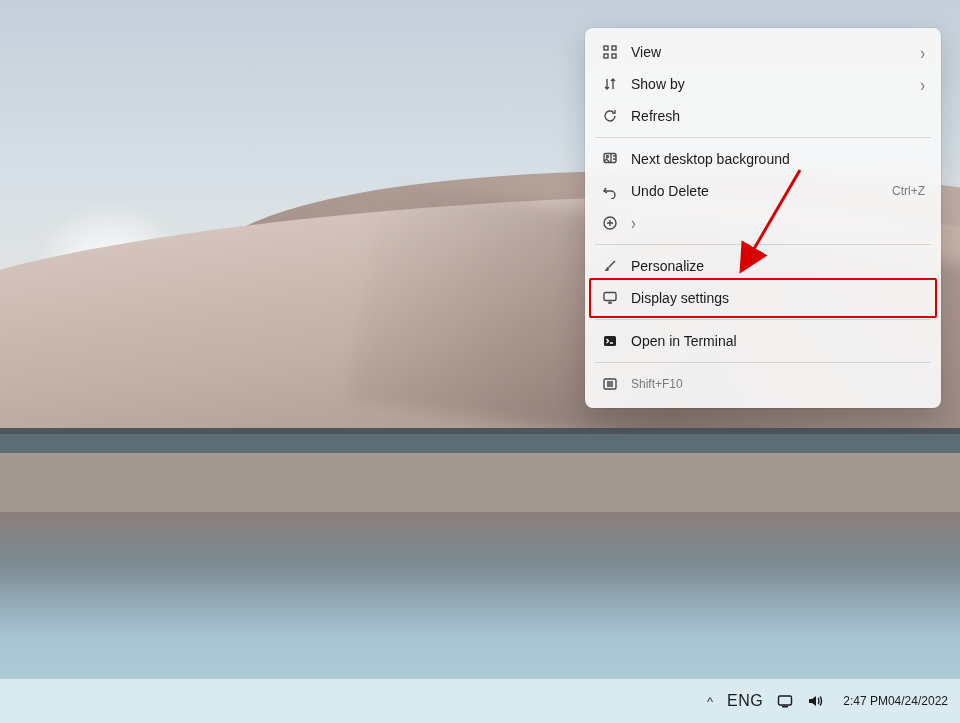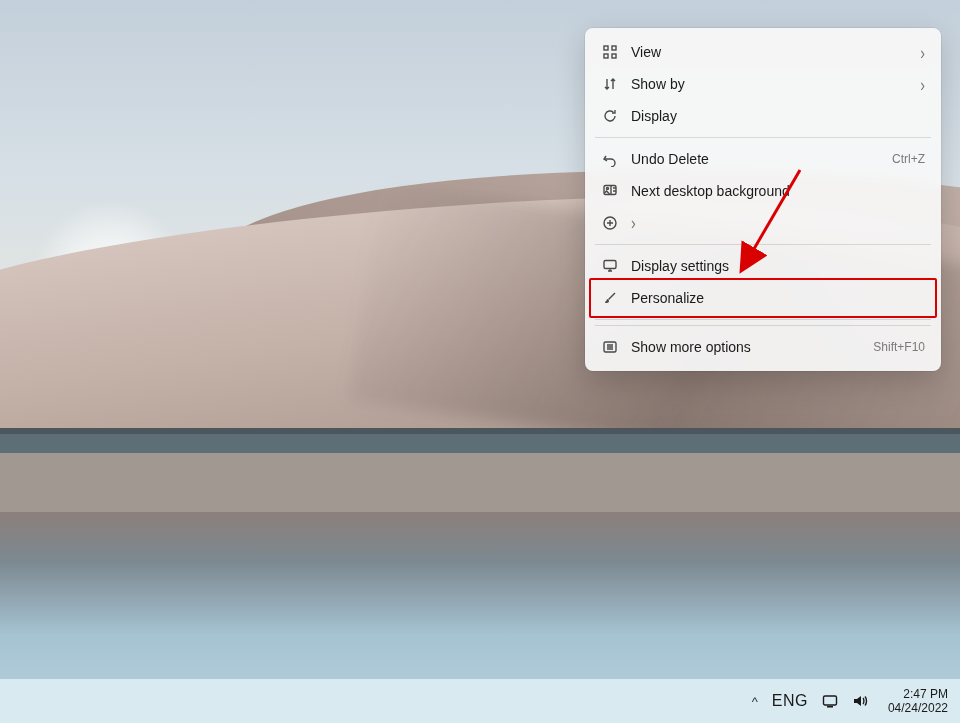--- a/index.html
+++ b/index.html
@@ -141,21 +141,21 @@
   .tray {
     display: flex;
     align-items: center;
     gap: 14px;
   }
   .tray .chev-up { font-size: 13px; color: #333; }
   .tray .lang   { font-size: 16px; letter-spacing: 0.5px; }
   .tray .icon-slot { display: flex; align-items: center; }
   .tray .icon-slot svg { width: 16px; height: 16px; stroke: #1a1a1a; fill: none; stroke-width: 1.4; }
   .clock {
-    display: flex; flex-direction: column; align-items: flex-end;
+    display: flex; align-items: flex-end;
     line-height: 1.2;
     margin-left: 6px;
   }
 </style>
 </head>
 <body>
 
 <div class="wallpaper">
   <div class="sky"></div>
   <div class="sun"></div>
@@ -188,82 +188,90 @@
       <span class="menu-label">Show by</span>
       <span class="chevron">›</span>
     </div>
     <div class="menu-item hoverable">
       <span class="menu-icon">
         <svg viewBox="0 0 16 16">
           <path d="M13 8a5 5 0 1 1-1.8-3.9"></path>
           <path d="M13 2v3h-3"></path>
         </svg>
       </span>
-      <span class="menu-label">Display</span>
+      <span class="menu-label">Refresh</span>
     </div>
     <div class="menu-sep"></div>
-    <div class="menu-item hoverable">
-      <span class="menu-icon">
-        <svg viewBox="0 0 16 16">
-          <path d="M4 5l-2 3 3 2"></path>
-          <path d="M2 8h7a4 4 0 1 1 0 8"></path>
-        </svg>
-      </span>
-      <span class="menu-label">Undo Delete</span>
-      <span class="menu-hint">Ctrl+Z</span>
-    </div>
     <div class="menu-item hoverable">
       <span class="menu-icon">
         <svg viewBox="0 0 16 16">
           <rect x="2" y="2.5" width="12" height="9" rx="1.5"></rect>
           <path d="M9 2.5v9M11 5h3M11 8h3"></path>
           <circle cx="5.5" cy="5.5" r="1"></circle>
           <path d="M2.5 10l2-2 3 3"></path>
         </svg>
       </span>
       <span class="menu-label">Next desktop background</span>
     </div>
     <div class="menu-item hoverable">
       <span class="menu-icon">
         <svg viewBox="0 0 16 16">
+          <path d="M4 5l-2 3 3 2"></path>
+          <path d="M2 8h7a4 4 0 1 1 0 8"></path>
+        </svg>
+      </span>
+      <span class="menu-label">Undo Delete</span>
+      <span class="menu-hint">Ctrl+Z</span>
+    </div>
+    <div class="menu-item hoverable">
+      <span class="menu-icon">
+        <svg viewBox="0 0 16 16">
           <circle cx="8" cy="8" r="6"></circle>
           <path d="M8 5v6M5 8h6"></path>
         </svg>
       </span>
       <span class="chevron">›</span>
     </div>
     <div class="menu-sep"></div>
     <div class="menu-item hoverable">
       <span class="menu-icon">
         <svg viewBox="0 0 16 16">
+          <path d="M3 13c0-2 2-2 2-4 1 0 2 1 2 2 0 2-2 2-4 2z" fill="currentColor" stroke="none"></path>
+          <path d="M6.5 9.5 13 3"></path>
+        </svg>
+      </span>
+      <span class="menu-label">Personalize</span>
+    </div>
+    <div class="menu-item hoverable">
+      <span class="menu-icon">
+        <svg viewBox="0 0 16 16">
           <rect x="2" y="2.5" width="12" height="8" rx="1.5"></rect>
           <path d="M6 13h4M8 10.5V13"></path>
         </svg>
       </span>
       <span class="menu-label">Display settings</span>
     </div>
-    <div class="menu-item hoverable">
-      <span class="menu-icon">
-        <svg viewBox="0 0 16 16">
-          <path d="M3 13c0-2 2-2 2-4 1 0 2 1 2 2 0 2-2 2-4 2z" fill="currentColor" stroke="none"></path>
-          <path d="M6.5 9.5 13 3"></path>
-        </svg>
-      </span>
-      <span class="menu-label">Personalize</span>
-    </div>
     <div class="menu-sep"></div>
+    <div class="menu-item hoverable">
+      <span class="menu-icon">
+        <svg viewBox="0 0 16 16">
+          <rect x="2" y="3" width="12" height="10" rx="1.5" fill="#222" stroke="none"></rect>
+          <path d="M4.5 6l2 2-2 2M8 10h3" stroke="#fff"></path>
+        </svg>
+      </span>
+      <span class="menu-label">Open in Terminal</span>
+    </div>
     <div class="menu-sep"></div>
     <div class="menu-item hoverable">
       <span class="menu-icon">
         <svg viewBox="0 0 16 16">
           <rect x="2" y="3" width="12" height="10" rx="1.5"></rect>
           <path d="M5 6h6M5 8h6M5 10h6"></path>
         </svg>
       </span>
-      <span class="menu-label">Show more options</span>
       <span class="menu-hint">Shift+F10</span>
     </div>
     <div class="highlight-box" style="left: 4px; right: 4px; top: 250px; height: 36px; border-color: rgb(216, 0, 0);"></div>
   </div>
 
 <svg class="annotation-arrow" style="left:730px; top:160px; width:90px; height:120px;" viewBox="0 0 90 120">
   <defs>
     <marker id="ahead" markerWidth="10" markerHeight="10" refX="7" refY="5" orient="auto">
       <path d="M0,0 L10,5 L0,10 Z" fill="#d80000"></path>
     </marker>

